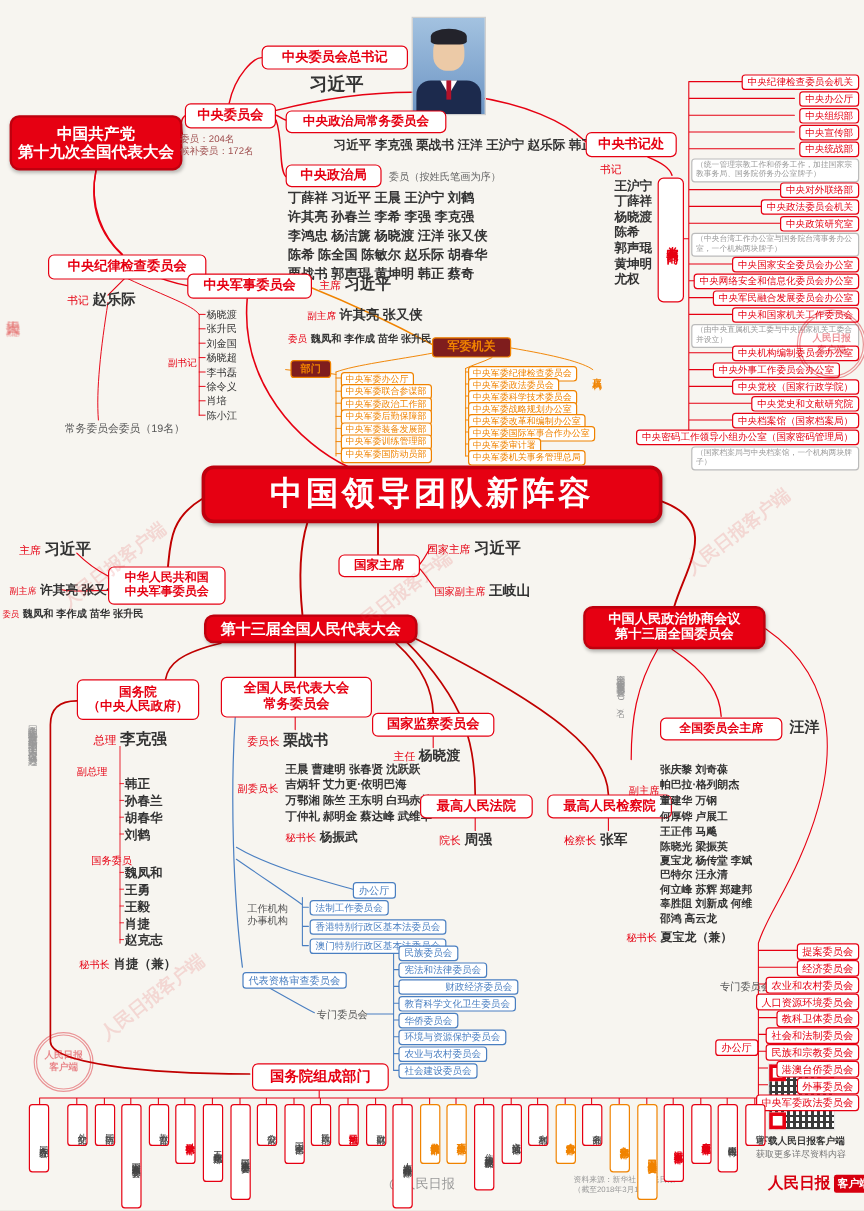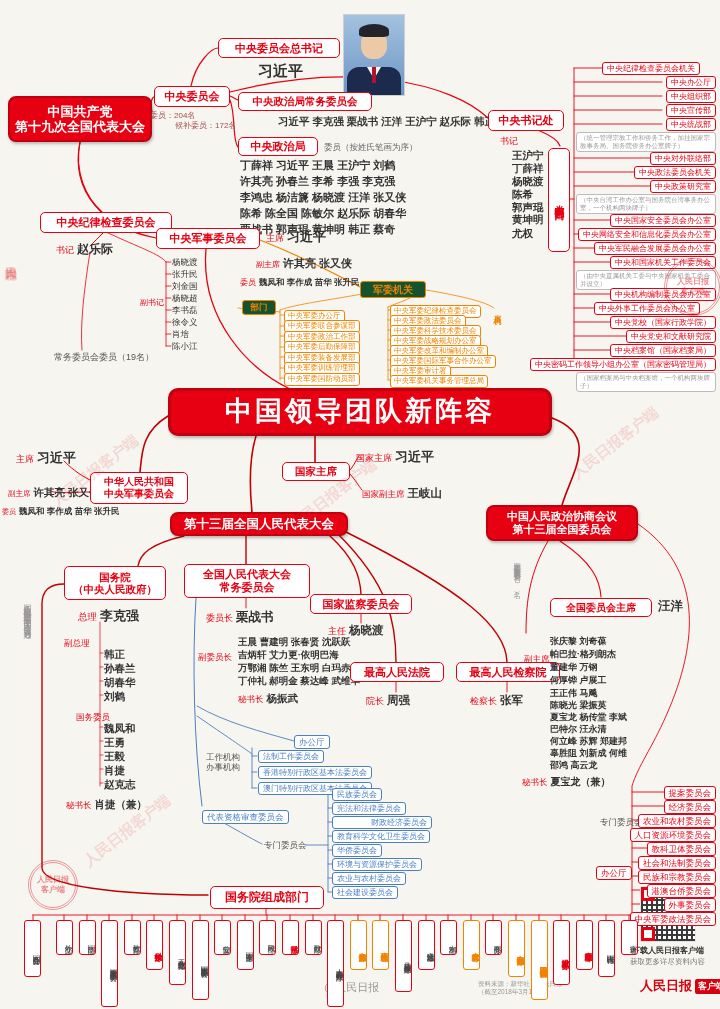--- a/index.html
+++ b/index.html
@@ -8,21 +8,21 @@
   font-family:"Liberation Sans","DejaVu Sans",sans-serif;overflow:hidden}
 #edges{position:absolute;left:0;top:0;z-index:1}
 .node{position:absolute;z-index:2;white-space:pre-line;line-height:1.18;color:#333}
 .bold{font-weight:700}
 .txt{color:#333}
 .red-solid{background:#e60012;color:#fff;font-weight:700;border:2px solid #bf000e;border-radius:8px;
   display:flex;align-items:center;justify-content:center;text-align:center;box-shadow:1px 2px 3px rgba(0,0,0,.25)}
 .red-box{background:#fff;border:1.5px solid #e60012;color:#e60012;font-weight:700;border-radius:5px;
   display:flex;align-items:center;justify-content:center;text-align:center;padding:1px 3px}
 .red-box-sm{background:#fff;border:1px solid #e60012;color:#e60012;border-radius:3px;padding:1px 4px;white-space:nowrap}
-.orange-box{background:#14532d;border:1px solid #f08300;color:#f08300;border-radius:3px;padding:0 3px;white-space:nowrap;font-weight:700;display:flex;align-items:center;justify-content:center}
+.orange-box{background:#7f1d1d;border:1px solid #f08300;color:#f08300;border-radius:3px;padding:0 3px;white-space:nowrap;font-weight:700;display:flex;align-items:center;justify-content:center}
 .orange-box-sm{background:#fff;border:1px solid #f08300;color:#f08300;border-radius:3px;padding:1px 3px;white-space:nowrap}
 .blue-box{background:#fff;border:1px solid #4a7fc1;color:#4a7fc1;border-radius:3px;padding:1px 4px;white-space:nowrap}
 .gray-note{background:#fff;border:1px solid #bbb;color:#999;border-radius:3px;padding:1px 3px;line-height:1.25;white-space:normal}
 .vert{writing-mode:vertical-rl;letter-spacing:1px}
 .ministry{background:#fff;border:1px solid #e60012;color:#444;border-radius:3px;writing-mode:vertical-rl;
   width:17px;padding-top:4px;text-align:center;font-size:7.5px;letter-spacing:0.5px;white-space:nowrap}
 .hl-red{color:#e60012;border-color:#e60012;font-weight:700}
 .hl-orange{color:#f08300;border-color:#f08300;font-weight:700}
 .role{color:#e60012;margin-right:3px;font-weight:400}
 .watermark{position:absolute;color:rgba(225,60,60,.16);font-weight:700;z-index:3;pointer-events:none;white-space:nowrap}
@@ -115,43 +115,43 @@
 （截至2018年3月19日）</div>
   <div id="weibo-handle" class="node">@人民日报</div>
   <div id="app-logo">
     <span class="logo-name">人民日报</span>
     <span class="logo-tag">客户端</span>
   </div>
 <div class="node red-solid" style="left: 8px; top: 96px; width: 144px; height: 46px; font-size: 13px;">中国共产党
 第十九次全国代表大会</div>
     <div class="node red-box" style="left: 154px; top: 86px; width: 76px; height: 21px; font-size: 11px;">中央委员会</div>
     <div class="node txt" style="left: 150px; top: 111px; font-size: 8px; color: rgb(160, 80, 80);">委员：204名</div>
-    <div class="node txt" style="left: 150px; top: 121px; font-size: 8px; color: rgb(160, 80, 80); padding-left: 25px;">候补委员：172名</div>
+    <div class="node txt" style="left: 150px; top: 121px; font-size: 8px; color: rgb(160, 80, 80);">候补委员：172名</div>
     <div class="node red-box" style="left: 218px; top: 38px; width: 122px; height: 20px; font-size: 11px;">中央委员会总书记</div>
     <div class="node txt bold" style="left: 258px; top: 62px; font-size: 15px;">习近平</div>
     <div class="node red-box" style="left: 238px; top: 92px; width: 134px; height: 19px; font-size: 10.5px;">中央政治局常务委员会</div>
     <div class="node txt bold" style="left: 238px; top: 115px; font-size: 10.5px; margin-left: 40px;">习近平 李克强 栗战书 汪洋 王沪宁 赵乐际 韩正</div>
     <div class="node red-box" style="left: 238px; top: 137px; width: 80px; height: 19px; font-size: 11px;">中央政治局</div>
     <div class="node txt" style="left: 324px; top: 142px; font-size: 8.5px; color: rgb(102, 102, 102);">委员（按姓氏笔画为序）</div>
     <div class="node txt bold" style="left: 240px; top: 159px; font-size: 11px;">丁薛祥 习近平 王晨 王沪宁 刘鹤</div>
     <div class="node txt bold" style="left: 240px; top: 175px; font-size: 11px;">许其亮 孙春兰 李希 李强 李克强</div>
     <div class="node txt bold" style="left: 240px; top: 191px; font-size: 11px;">李鸿忠 杨洁篪 杨晓渡 汪洋 张又侠</div>
     <div class="node txt bold" style="left: 240px; top: 207px; font-size: 11px;">陈希 陈全国 陈敏尔 赵乐际 胡春华</div>
     <div class="node txt bold" style="left: 240px; top: 223px; font-size: 11px;">栗战书 郭声琨 黄坤明 韩正 蔡奇</div>
     <div class="node red-box" style="left: 488px; top: 110px; width: 76px; height: 21px; font-size: 11px;">中央书记处</div>
     <div class="node txt" style="left: 500px; top: 136px; font-size: 9px; color: rgb(230, 0, 18);">书记</div>
     <div class="node txt bold" style="left: 512px; top: 149px; font-size: 10.5px;">王沪宁</div>
     <div class="node txt bold" style="left: 512px; top: 162px; font-size: 10.5px;">丁薛祥</div>
     <div class="node txt bold" style="left: 512px; top: 175px; font-size: 10.5px;">杨晓渡</div>
     <div class="node txt bold" style="left: 512px; top: 188px; font-size: 10.5px;">陈希</div>
     <div class="node txt bold" style="left: 512px; top: 201px; font-size: 10.5px;">郭声琨</div>
-    <div class="node txt bold" style="left: 512px; top: 214px; font-size: 10.5px; font-family: Liberation Serif, serif;">黄坤明</div>
+    <div class="node txt bold" style="left: 512px; top: 214px; font-size: 10.5px;">黄坤明</div>
     <div class="node txt bold" style="left: 512px; top: 227px; font-size: 10.5px;">尤权</div>
     <div class="node red-box vert" style="left: 548px; top: 148px; width: 22px; height: 104px; font-size: 10px;">党中央各部门</div>
-    <div class="node red-box-sm" style="right: 20px; top: 62px; font-size: 8px;">中央纪律检查委员会机关</div>
+    <div class="node red-box-sm" style="right: 4px; top: 62px; font-size: 8px;">中央纪律检查委员会机关</div>
     <div class="node red-box-sm" style="right: 4px; top: 76px; font-size: 8px;">中央办公厅</div>
     <div class="node red-box-sm" style="right: 4px; top: 90px; font-size: 8px;">中央组织部</div>
     <div class="node red-box-sm" style="right: 4px; top: 104px; font-size: 8px;">中央宣传部</div>
     <div class="node red-box-sm" style="right: 4px; top: 118px; font-size: 8px;">中央统战部</div>
     <div class="node gray-note" style="right: 4px; top: 132px; width: 140px; font-size: 6.5px;">（统一管理宗教工作和侨务工作，加挂国家宗教事务局、国务院侨务办公室牌子）</div>
     <div class="node red-box-sm" style="right: 4px; top: 152px; font-size: 8px;">中央对外联络部</div>
     <div class="node red-box-sm" style="right: 4px; top: 166px; font-size: 8px;">中央政法委员会机关</div>
     <div class="node red-box-sm" style="right: 4px; top: 180px; font-size: 8px;">中央政策研究室</div>
     <div class="node gray-note" style="right: 4px; top: 194px; width: 140px; font-size: 6.5px;">（中央台湾工作办公室与国务院台湾事务办公室，一个机构两块牌子）</div>
     <div class="node red-box-sm" style="right: 4px; top: 214px; font-size: 8px;">中央国家安全委员会办公室</div>

